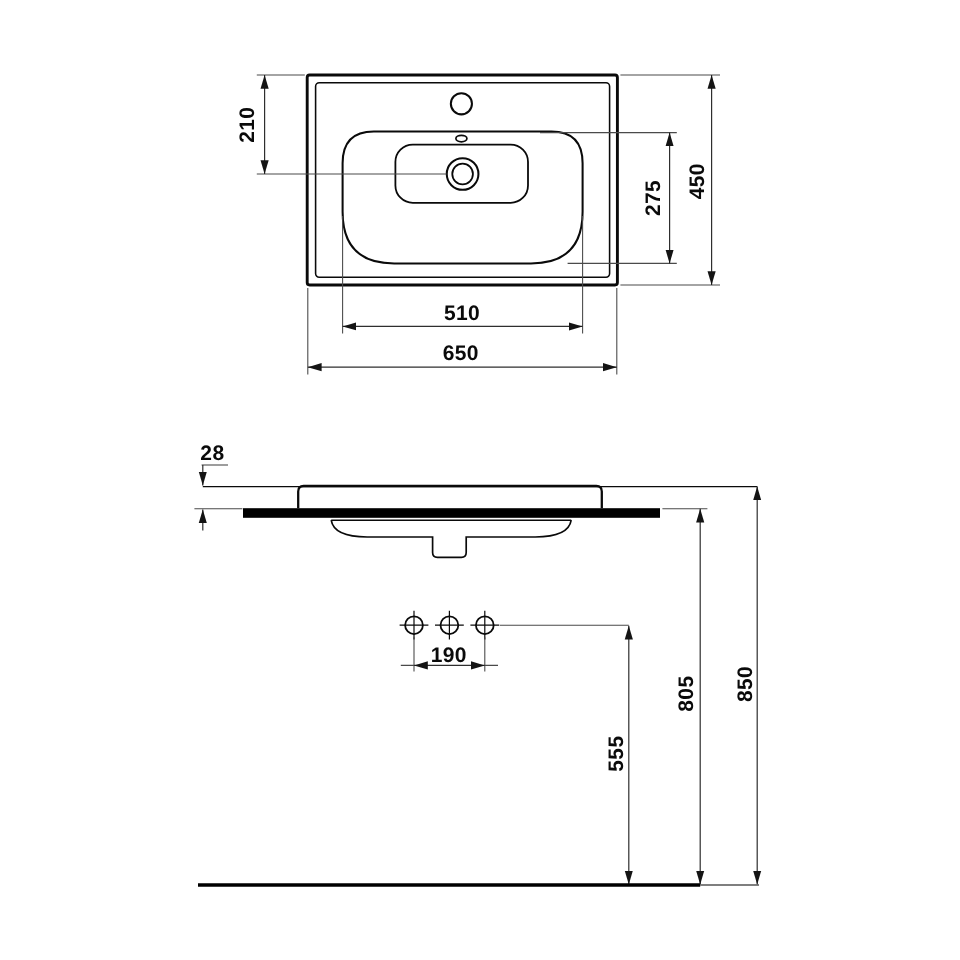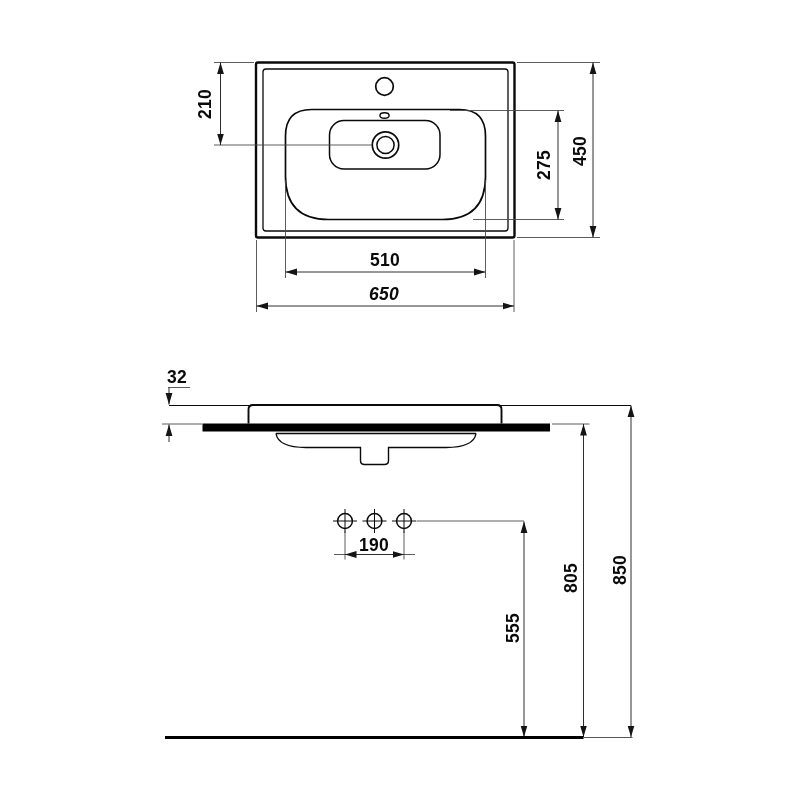--- a/index.html
+++ b/index.html
@@ -102,20 +102,20 @@
     </g>
 
     <path d="M165,737.5 H583.5" stroke="#000000" stroke-width="3"></path>
     <path d="M583.5,737.5 H632.5" stroke="#555555" stroke-width="1.1"></path>
   </svg>
 
   <div class="dim-label rot" style="left:206px;top:104px;">210</div>
   <div class="dim-label rot" style="left:581px;top:151px;">450</div>
   <div class="dim-label rot" style="left:545px;top:165px;">275</div>
   <div class="dim-label" style="left:385px;top:261px;">510</div>
-  <div class="dim-label" style="left:384px;top:295px;font-style:italic;">650</div>
-  <div class="dim-label" style="left:177px;top:378px;">32</div>
+  <div class="dim-label" style="left:384px;top:295px;">650</div>
+  <div class="dim-label" style="left:177px;top:378px;">28</div>
   <div class="dim-label" style="left:374px;top:546px;">190</div>
   <div class="dim-label rot" style="left:514px;top:628px;">555</div>
   <div class="dim-label rot" style="left:572px;top:578px;">805</div>
   <div class="dim-label rot" style="left:621px;top:570px;">850</div>
 
 </div>
 
 </body></html>

